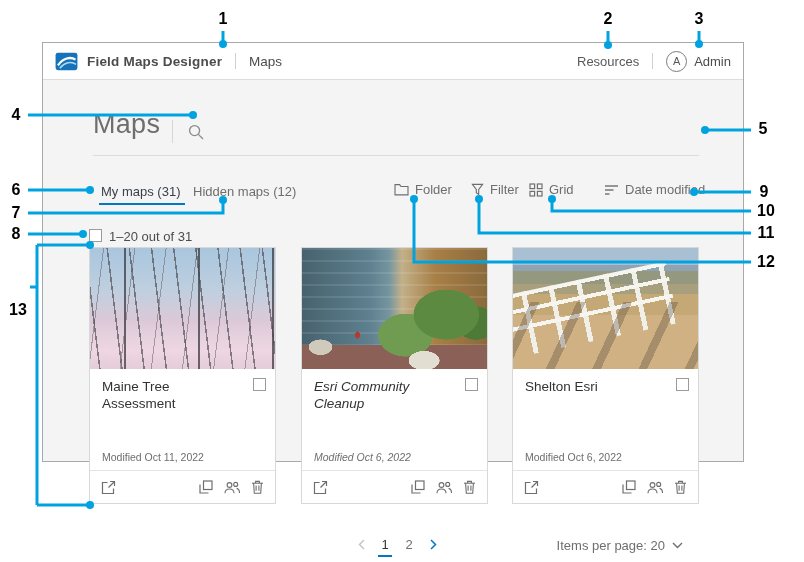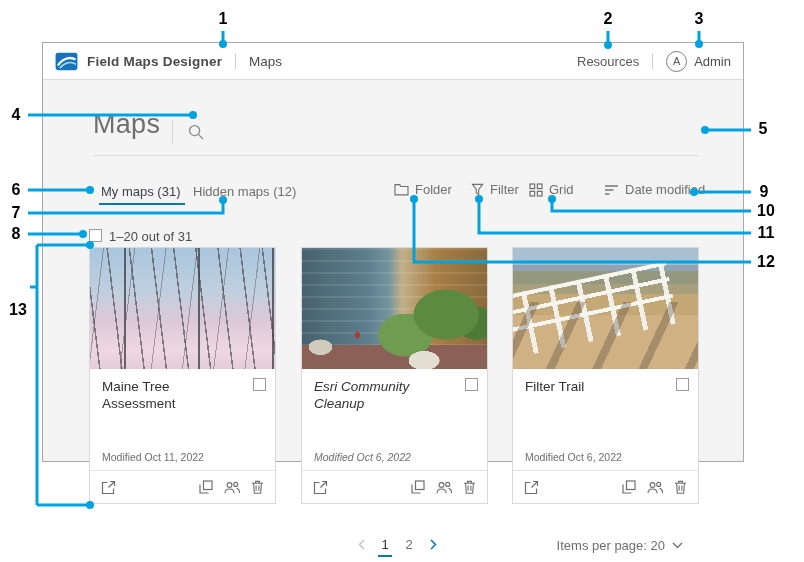--- a/index.html
+++ b/index.html
@@ -255,21 +255,21 @@
         </svg>
       </span>
     </div>
   </div>
 
   <div class="card card-3">
     <div class="card-img thumb-trail">
       <div class="fence"></div>
     </div>
     <div class="card-body">
-      <div class="card-title">Filter Trail</div>
+      <div class="card-title">Shelton Esri</div>
       <span class="checkbox card-checkbox"></span>
       <div class="card-modified">Modified Oct 6, 2022</div>
     </div>
     <div class="card-footer">
       <span class="icon-btn">
         <svg width="15" height="15" viewBox="0 0 15 15" fill="none" stroke="#6e6e6e" stroke-width="1.2">
           <path d="M12.5 8.5V13.5H1.5V2.5H6.5"></path>
             <path d="M9 1.5h4.5V6"></path>
             <path d="M13.5 1.5L7.5 7.5"></path>
         </svg>

